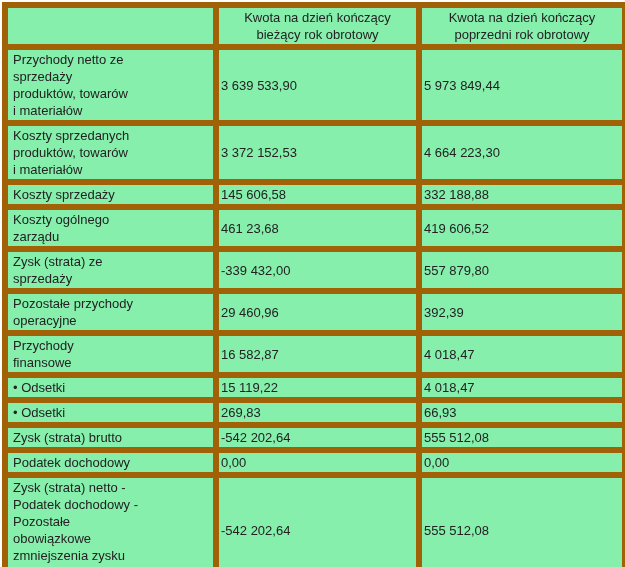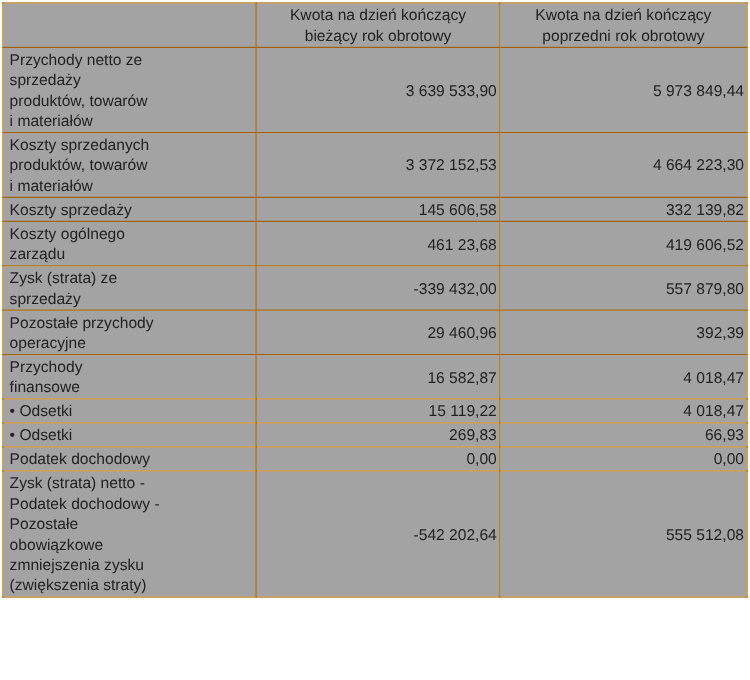--- a/index.html
+++ b/index.html
@@ -15,45 +15,45 @@
   }
   table.fin-table {
     border-collapse: collapse;
     table-layout: fixed;
     width: 620px;
     margin: 2px 0 0 2px;
     background: #ffffff;
   }
   table.fin-table td,
   table.fin-table th {
-    border: 1px solid #a16207;
+    border: 6px solid #a16207;
     font-size: 13px;
     line-height: 17px;
     font-weight: normal;
     vertical-align: middle;
-    background: #a3a3a3;
+    background: #86efac;
     overflow: hidden;
   }
   th.col-header {
     text-align: center;
     white-space: pre-line;
     padding: 1px 4px;
     height: 34px;
   }
   th.corner-cell {
     padding: 1px 4px;
     height: 34px;
   }
   td.label-cell {
     text-align: left;
     white-space: pre-line;
     padding: 1px 4px 1px 5px;
   }
   td.value-cell {
-    text-align: right;
+    text-align: left;
     white-space: nowrap;
     padding: 1px 2px;
   }
   tr.data-row { height: 19px; }
 </style>
 </head>
 <body>
 
 <table class="fin-table">
   <colgroup>
@@ -84,21 +84,21 @@
     <td class="label-cell">Koszty sprzedanych
 produktów, towarów
 i materiałów</td>
     <td class="value-cell">3 372 152,53</td>
     <td class="value-cell">4 664 223,30</td>
   </tr>
 
   <tr class="data-row">
     <td class="label-cell">Koszty sprzedaży</td>
     <td class="value-cell">145 606,58</td>
-    <td class="value-cell">332 139,82</td>
+    <td class="value-cell">332 188,88</td>
   </tr>
 
   <tr class="data-row">
     <td class="label-cell">Koszty ogólnego
 zarządu</td>
     <td class="value-cell">461 23,68</td>
     <td class="value-cell">419 606,52</td>
   </tr>
 
   <tr class="data-row">
@@ -129,20 +129,25 @@
     <td class="value-cell">4 018,47</td>
   </tr>
 
 
   <tr class="data-row">
     <td class="label-cell">• Odsetki</td>
     <td class="value-cell">269,83</td>
     <td class="value-cell">66,93</td>
   </tr>
 
+  <tr class="data-row">
+    <td class="label-cell">Zysk (strata) brutto</td>
+    <td class="value-cell">-542 202,64</td>
+    <td class="value-cell">555 512,08</td>
+  </tr>
 
   <tr class="data-row">
     <td class="label-cell">Podatek dochodowy</td>
     <td class="value-cell">0,00</td>
     <td class="value-cell">0,00</td>
   </tr>
 
   <tr class="data-row">
     <td class="label-cell">Zysk (strata) netto -
 Podatek dochodowy -

